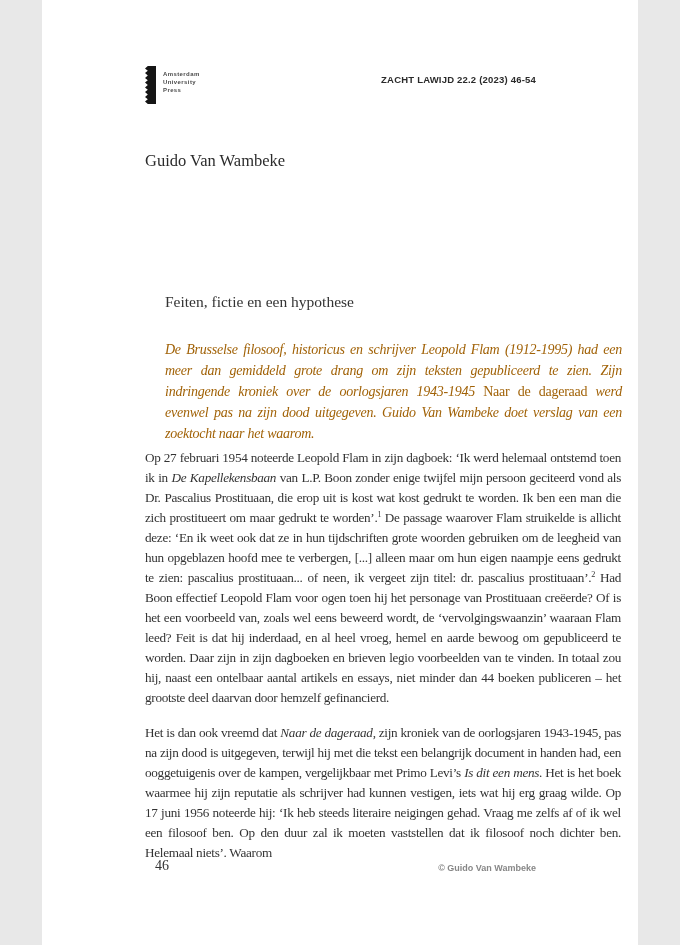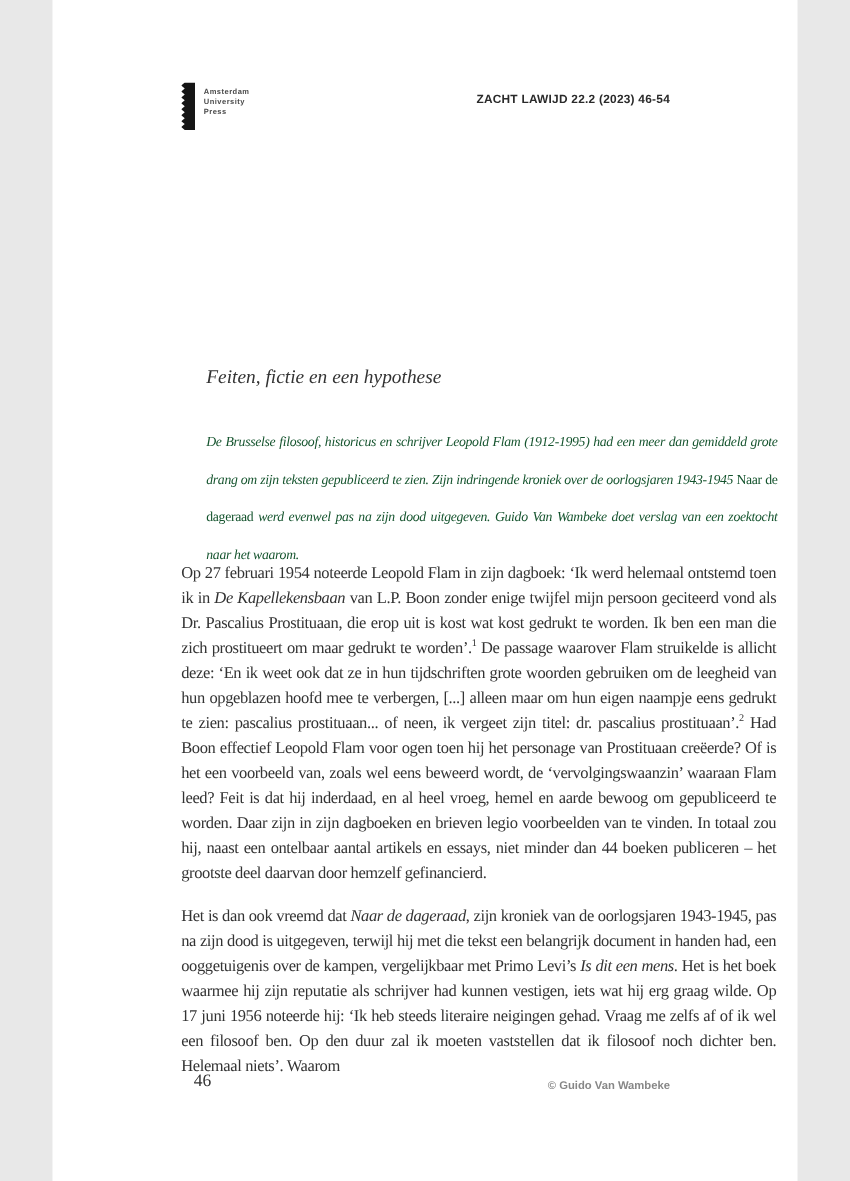--- a/index.html
+++ b/index.html
@@ -36,26 +36,26 @@
     font-size:16.5px;color:#2b2b2b;
   }
   .title{
     position:absolute;left:123px;top:216px;width:448px;
     font-family:"Liberation Sans","DejaVu Sans",sans-serif;
     font-size:28px;line-height:34px;font-weight:700;
     letter-spacing:-0.3px;color:#202020;
   }
   .subtitle{
     position:absolute;left:123px;top:293px;
-    font-size:15.5px;font-style:italic;color:#333;
+    font-size:15.5px;color:#333;
   }
   .abstract{
     position:absolute;left:123px;top:339px;width:457px;
-    font-size:11px;line-height:30px;font-style:italic;
-    letter-spacing:-0.25px;text-align:justify;color:#14532d;
+    font-size:14px;line-height:21px;font-style:italic;
+    letter-spacing:-0.25px;text-align:justify;color:#a16207;
   }
   
   .body-text{
     position:absolute;left:103px;top:448px;width:476px;
     font-size:13.2px;line-height:20px;
     letter-spacing:-0.3px;text-align:justify;color:#333;
   }
   .body-text p{margin:0 0 15px 0;}
   .seg-i{font-style:italic;}
   .seg-r{font-style:normal;}
@@ -81,20 +81,21 @@
       <polygon fill="#151515" points="11,0 11,38 2.8,38 0,35.6 2.8,33.2 0,30.9 2.8,28.5 0,26.1 2.8,23.7 0,21.4 2.8,19 0,16.6 2.8,14.2 0,11.9 2.8,9.5 0,7.1 2.8,4.7 0,2.4 2.8,0"></polygon>
     </svg>
     <div class="logo-text">
       <div>Amsterdam</div>
       <div>University</div>
       <div>Press</div>
     </div>
   </div>
   <div class="journal-ref">ZACHT LAWIJD 22.2 (2023) 46-54</div>
 
+  <div class="author">Guido Van Wambeke</div>
   <div class="subtitle">Feiten, fictie en een hypothese</div>
   <div class="abstract"><span>De Brusselse filosoof, historicus en schrijver Leopold Flam (1912-1995) had een meer dan gemiddeld grote drang om zijn teksten gepubliceerd te zien. Zijn indringende kroniek over de oorlogsjaren 1943-1945 </span><span class="seg-r">Naar de dageraad</span><span> werd evenwel pas na zijn dood uitgegeven. Guido Van Wambeke doet verslag van een zoektocht naar het waarom.</span></div>
 
   <div class="body-text">
       <p><span>Op 27 februari 1954 noteerde Leopold Flam in zijn dagboek: ‘Ik werd helemaal ontstemd toen ik in </span><span class="seg-i">De Kapellekensbaan</span><span> van L.P. Boon zonder enige twijfel mijn persoon geciteerd vond als Dr. Pascalius Prostituaan, die erop uit is kost wat kost gedrukt te worden. Ik ben een man die zich prostitueert om maar gedrukt te worden’.</span><sup>1</sup><span> De passage waarover Flam struikelde is allicht deze: ‘En ik weet ook dat ze in hun tijdschriften grote woorden gebruiken om de leegheid van hun opgeblazen hoofd mee te verbergen, [...] alleen maar om hun eigen naampje eens gedrukt te zien: pascalius prostituaan... of neen, ik vergeet zijn titel: dr. pascalius prostituaan’.</span><sup>2</sup><span> Had Boon effectief Leopold Flam voor ogen toen hij het personage van Prostituaan creëerde? Of is het een voorbeeld van, zoals wel eens beweerd wordt, de ‘vervolgingswaanzin’ waaraan Flam leed? Feit is dat hij inderdaad, en al heel vroeg, hemel en aarde bewoog om gepubliceerd te worden. Daar zijn in zijn dagboeken en brieven legio voorbeelden van te vinden. In totaal zou hij, naast een ontelbaar aantal artikels en essays, niet minder dan 44 boeken publiceren – het grootste deel daarvan door hemzelf gefinancierd.</span></p>
       <p><span>Het is dan ook vreemd dat </span><span class="seg-i">Naar de dageraad</span><span>, zijn kroniek van de oorlogsjaren 1943-1945, pas na zijn dood is uitgegeven, terwijl hij met die tekst een belangrijk document in handen had, een ooggetuigenis over de kampen, vergelijkbaar met Primo Levi’s </span><span class="seg-i">Is dit een mens</span><span>. Het is het boek waarmee hij zijn reputatie als schrijver had kunnen vestigen, iets wat hij erg graag wilde. Op 17 juni 1956 noteerde hij: ‘Ik heb steeds literaire neigingen gehad. Vraag me zelfs af of ik wel een filosoof ben. Op den duur zal ik moeten vaststellen dat ik filosoof noch dichter ben. Helemaal niets’. Waarom</span></p>
     </div>
 
   <div class="footer-page">46</div>
   <div class="footer-copy">© Guido Van Wambeke</div>

